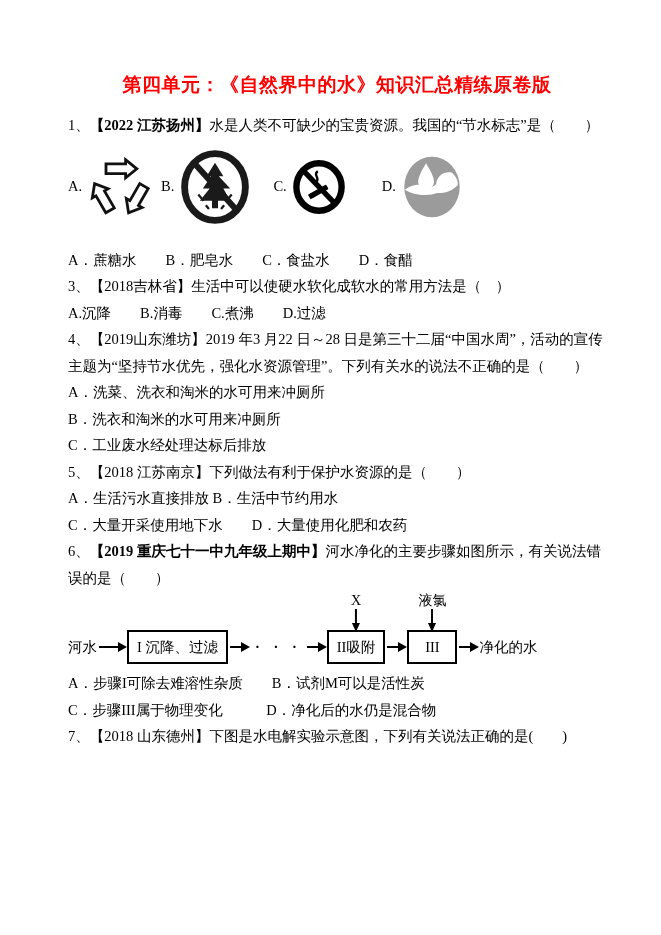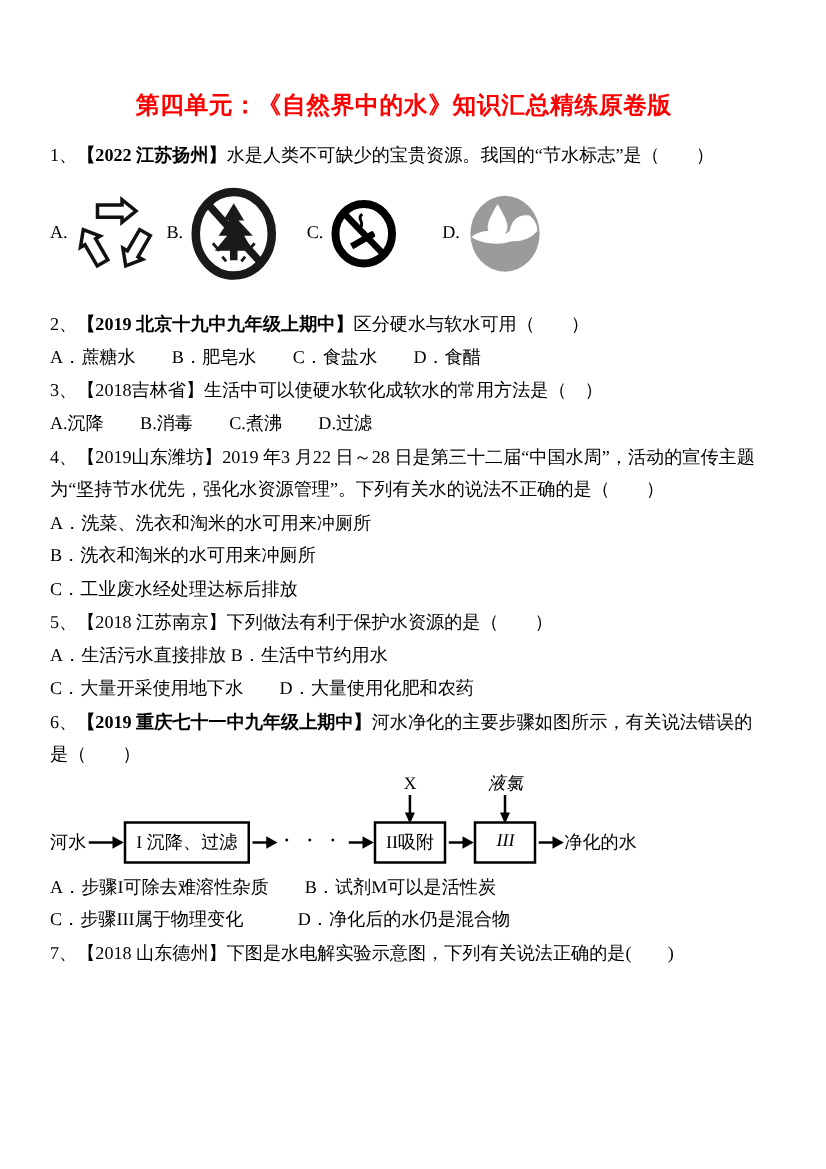--- a/index.html
+++ b/index.html
@@ -2,21 +2,21 @@
 <html><head>
 <meta charset="utf-8">
 <style>
   html,body { margin:0; padding:0; background:#ffffff; }
   body {
     width:661px; height:935px;
     font-family:"Liberation Serif","DejaVu Serif",serif;
     color:#000;
     overflow:hidden;
   }
-  .doc { padding:70px 55px 0 40px; font-size:14.5px; line-height:26.5px; }
+  .doc { padding:70px 55px 0 68px; font-size:14.5px; line-height:26.5px; }
   .bold { font-weight:bold; }
   h1.title {
     margin:0 0 12px 0;
     font-size:19px; line-height:30px;
     font-weight:bold; color:#ff0000;
     text-align:center; letter-spacing:0.5px;
     white-space:nowrap;
   }
   .line { white-space:pre-wrap; min-height:26.5px; }
   .section-header { margin-top:2px; }
@@ -39,21 +39,21 @@
     line-height:normal;
   }
   .dlabel { white-space:nowrap;text-align:center; }
   .dbox {
     position:relative;
     display:inline-flex; align-items:center; justify-content:center;
     border:2px solid #000;
     padding:3px 8px; min-height:24px;
     white-space:nowrap;
   }
-  .dbox-3 { min-width:30px;font-style:italic; }
+  .dbox-3 { min-width:30px; }
   .harrow { display:inline-block; height:0; border-top:2px solid #000; position:relative; }
   .harrow::after {
     content:""; position:absolute; right:-2px; top:-6px;
     border-left:9px solid #000; border-top:5px solid transparent; border-bottom:5px solid transparent;
   }
   .w28 { width:26px; margin:0 2px; }
   .w20 { width:18px; margin:0 2px; }
   .dots { letter-spacing:5px; margin:0 3px 0 5px; font-weight:bold; }
   .top-feed {
     position:absolute; bottom:100%; left:50%;
@@ -124,21 +124,20 @@
       <span>
         <svg class="icon-svg" width="66" height="76" viewBox="0 0 100 100">
           <ellipse cx="50" cy="50" rx="42" ry="46" fill="#9b9b9b"></ellipse>
           <path d="M41 14 C34 26 29 35 29 42 a12 12 0 0 0 24 0 C53 35 48 26 41 14 Z" fill="#ffffff"></path>
           <path d="M56 46 C58 33 67 26 80 28 C87 34 90 42 89 47 C81 56 69 60 58 59 C45 64 22 63 9 54 C19 46 32 45 41 49 A12 12 0 0 0 56 46 Z" fill="#ffffff"></path>
         </svg>
       </span>
     </div>
   </div>
 
-  <div class="line"><span>2、</span><span class="bold">【2019 北京十九中九年级上期中】</span><span>区分硬水与软水可用（　　）</span></div>
   <div class="line">A．蔗糖水　　B．肥皂水　　C．食盐水　　D．食醋</div>
 
   <div class="line"><span>3、</span><span>【2018吉林省】</span><span>生活中可以使硬水软化成软水的常用方法是（　）</span></div>
   <div class="line">A.沉降　　B.消毒　　C.煮沸　　D.过滤</div>
 
   <div class="line"><span>4、</span><span>【2019山东潍坊】</span><span>2019 年3 月22 日～28 日是第三十二届“中国水周”，活动的宣传主题为“坚持节水优先，强化水资源管理”。下列有关水的说法不正确的是（　　）</span></div>
   <div class="line">A．洗菜、洗衣和淘米的水可用来冲厕所</div>
   <div class="line">B．洗衣和淘米的水可用来冲厕所</div>
   <div class="line">C．工业废水经处理达标后排放</div>
 

